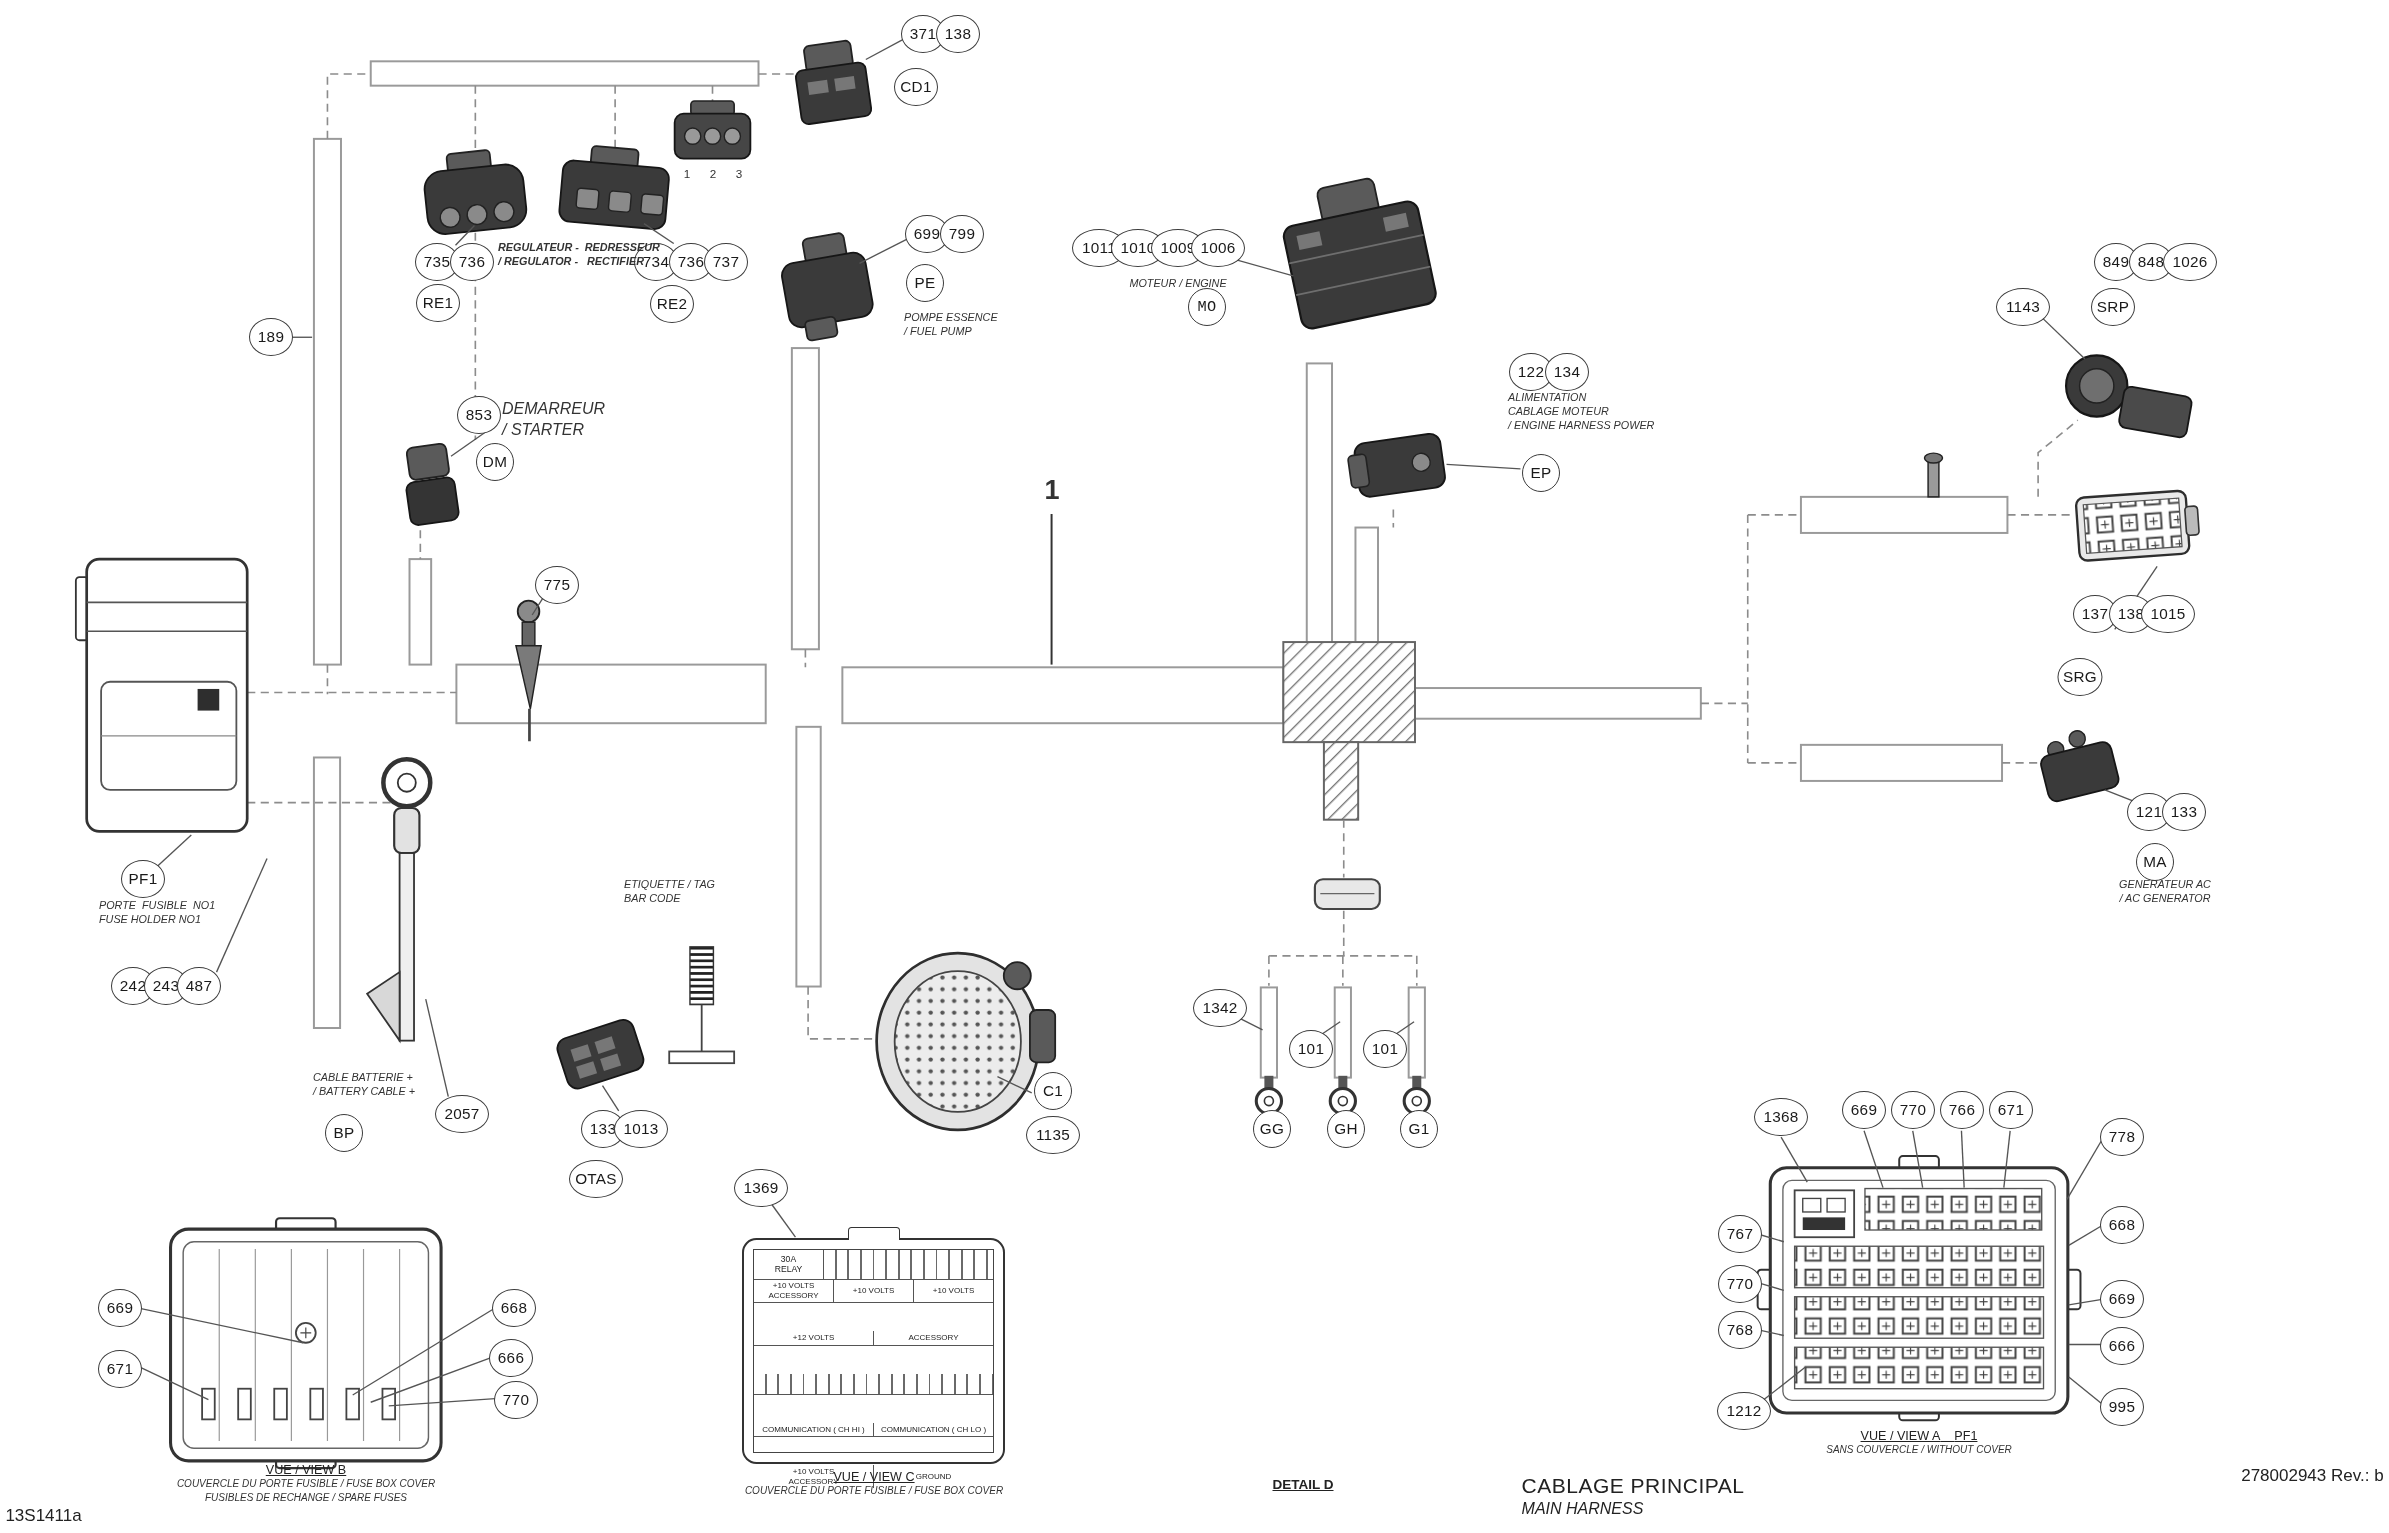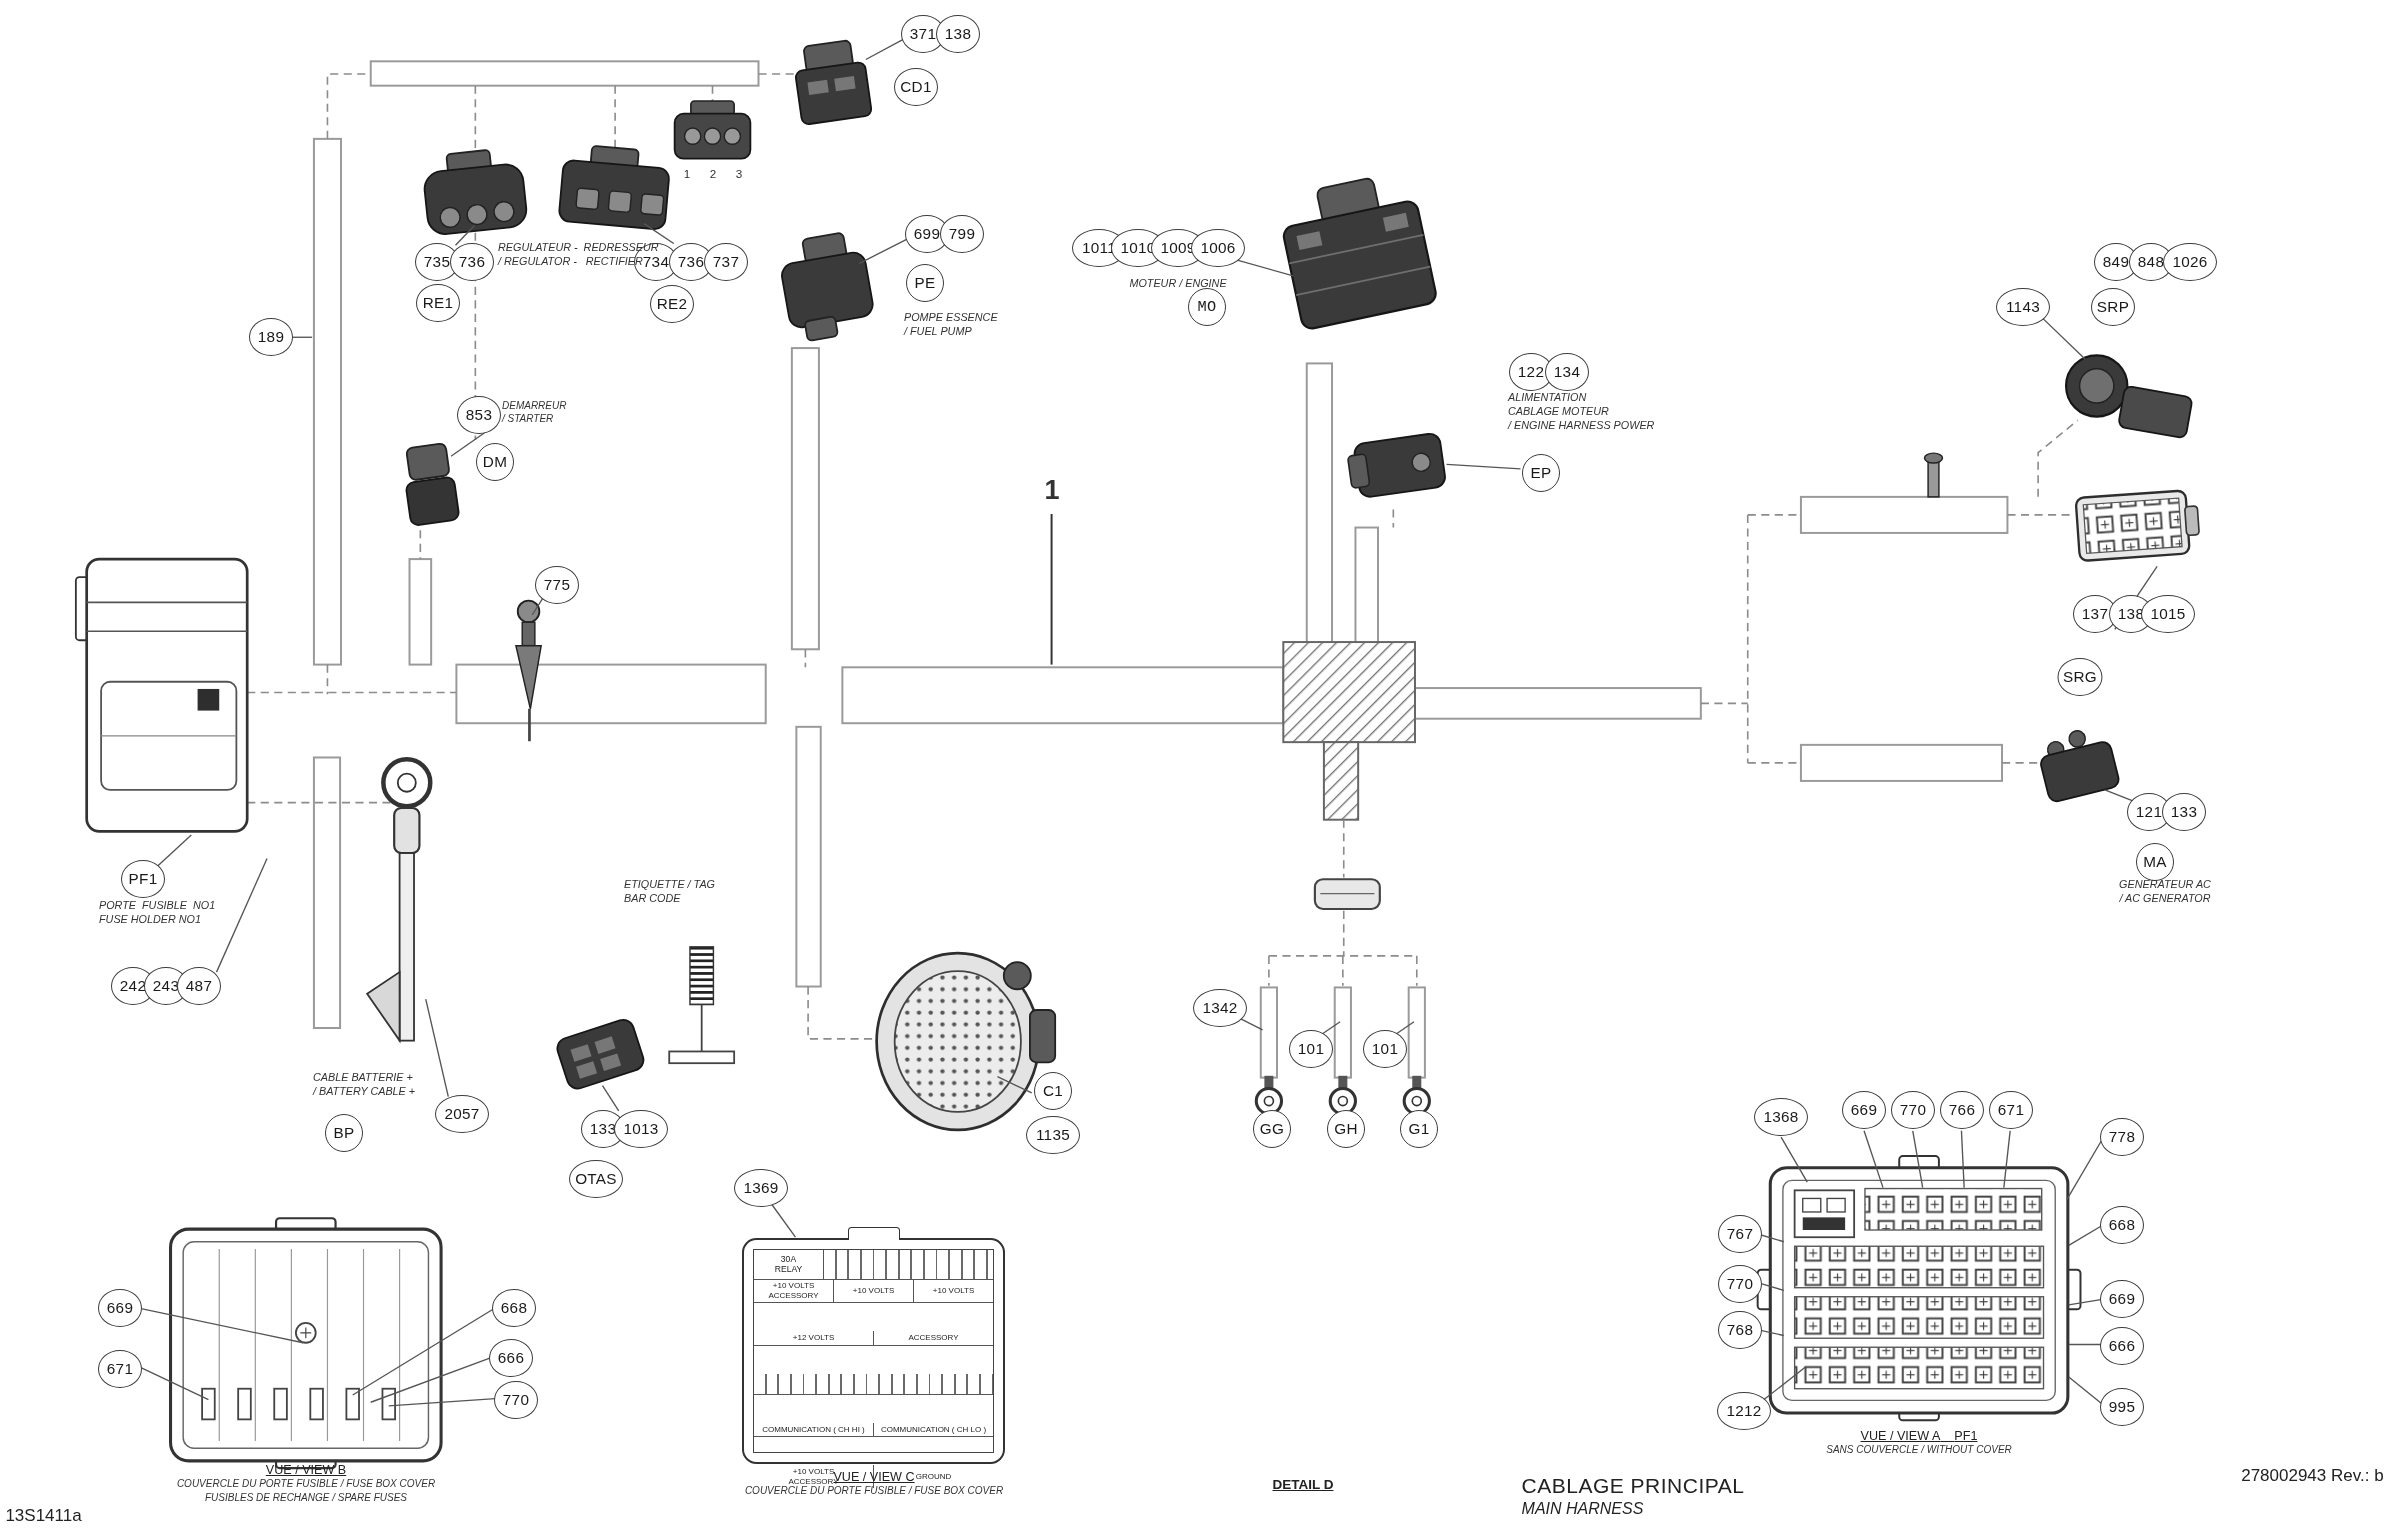--- a/index.html
+++ b/index.html
@@ -422,25 +422,25 @@
       <div class="callout" style="left: 1740px; top: 1234px; min-width: 44px;">767</div>
       <div class="callout" style="left: 2122px; top: 1225px; min-width: 44px;">668</div>
       <div class="callout" style="left: 1740px; top: 1284px; min-width: 44px;">770</div>
       <div class="callout" style="left: 2122px; top: 1299px; min-width: 44px;">669</div>
       <div class="callout" style="left: 1740px; top: 1330px; min-width: 44px; text-align: center;">768</div>
       <div class="callout" style="left: 2122px; top: 1346px; min-width: 44px;">666</div>
       <div class="callout" style="left: 1744px; top: 1411px; min-width: 54px;">1212</div>
       <div class="callout" style="left: 2122px; top: 1407px; min-width: 44px;">995</div>
     </div>
   <div>
-      <div class="ann left it" style="left: 498px; top: 240px; font-size: 10.8px;">REGULATEUR -  REDRESSEUR
+      <div class="ann left it" style="left: 498px; top: 240px; font-size: 10.8px; font-weight: bold;">REGULATEUR -  REDRESSEUR
 / REGULATOR -   RECTIFIER</div>
       <div class="ann left it" style="left: 904px; top: 310px; font-size: 10.8px;">POMPE ESSENCE
 / FUEL PUMP</div>
-      <div class="ann left it" style="left: 502px; top: 399px; font-size: 10px;">DEMARREUR
+      <div class="ann left it" style="left: 502px; top: 399px; font-size: 16px;">DEMARREUR
 / STARTER</div>
       <div class="ann center it" style="left: 1178px; top: 276px; font-size: 10.8px;">MOTEUR / ENGINE</div>
       <div class="ann left it" style="left: 1508px; top: 390px; font-size: 10.8px;">ALIMENTATION
 CABLAGE MOTEUR
 / ENGINE HARNESS POWER</div>
       <div class="ann center it" style="left: 2165px; top: 877px; font-size: 10.8px;">GENERATEUR AC
 / AC GENERATOR</div>
       <div class="ann left it" style="left: 99px; top: 898px; font-size: 10.8px;">PORTE  FUSIBLE  NO1
 FUSE HOLDER NO1</div>
       <div class="ann left it" style="left: 313px; top: 1070px; font-size: 10.8px;">CABLE BATTERIE +

